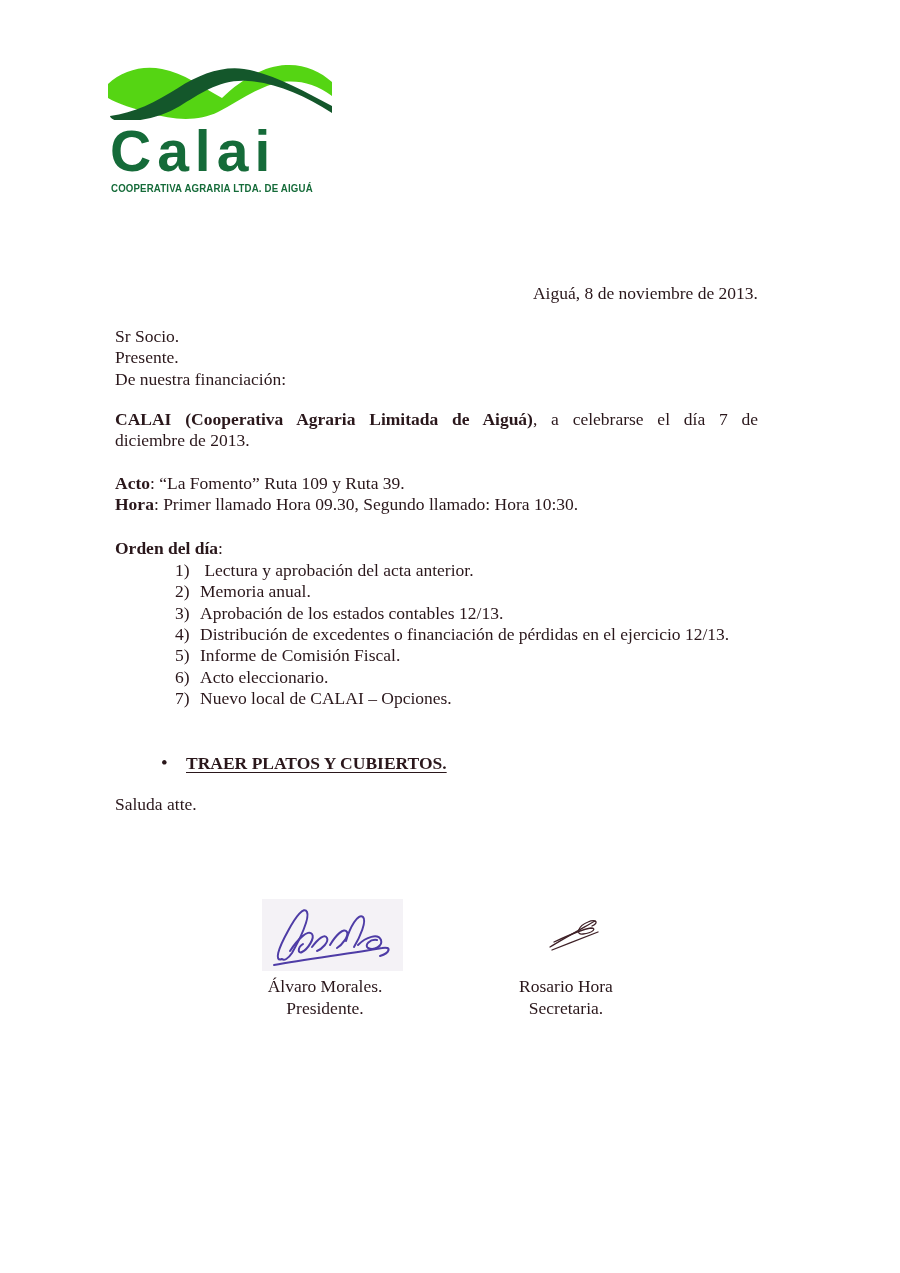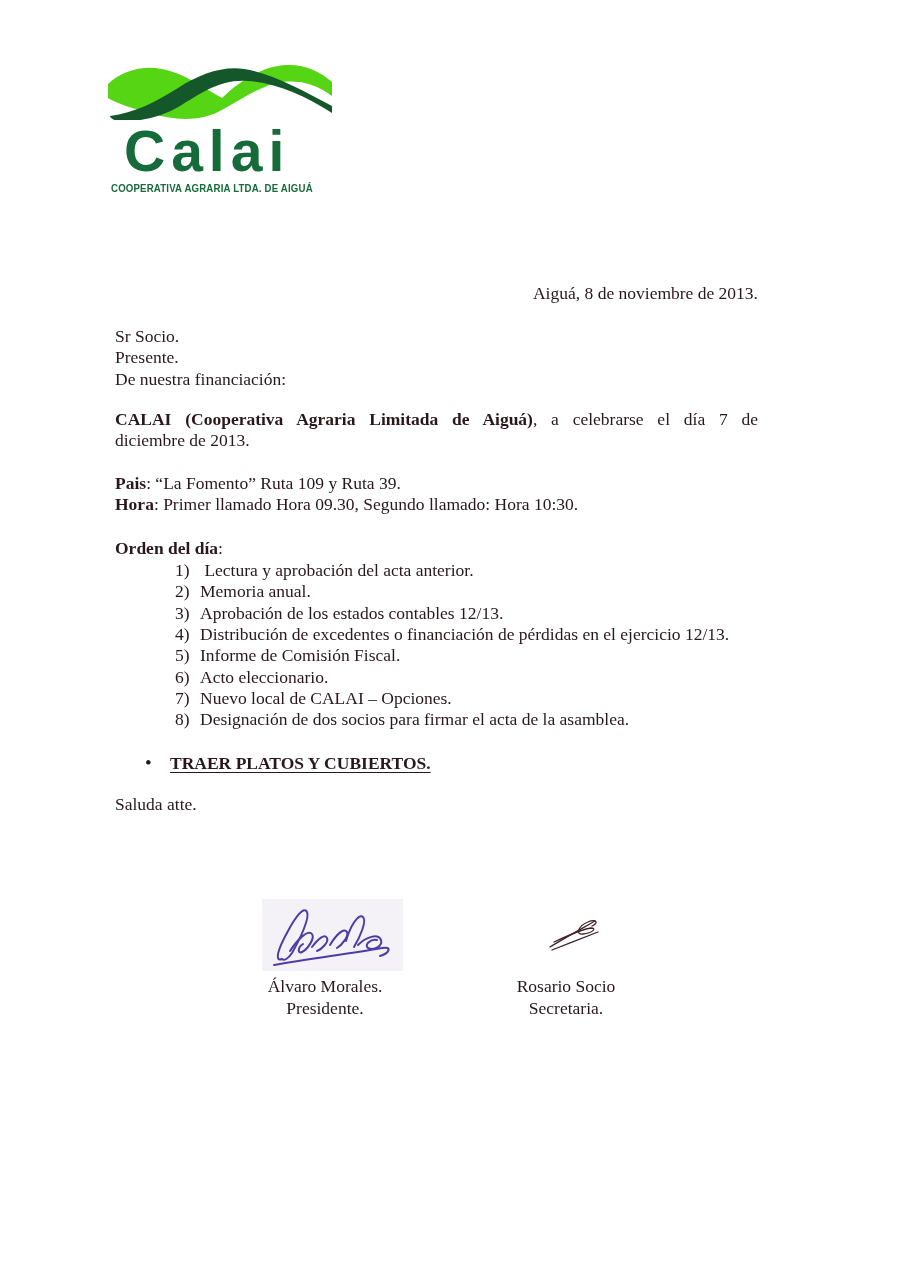--- a/index.html
+++ b/index.html
@@ -25,21 +25,21 @@
     line-height: 21.4px;
     overflow: hidden;
   }
 
   
   .logo { position: absolute; left: 108px; top: 62px; width: 230px; }
   .logo-wave { display: block; width: 224px; height: 58px; }
   .wave-light { fill: var(--logo-bright-green); }
   .wave-dark  { fill: var(--logo-dark-green); }
   .logo-brand {
-    margin-top: 3px; margin-left: 16px;
+    margin-top: 3px; margin-left: 2px;
     font-family: "Liberation Sans", sans-serif;
     font-weight: bold;
     font-size: 57px;
     line-height: 56px;
     letter-spacing: 6px;
     color: var(--logo-text-green);
   }
   .logo-subtitle {
     margin-top: 3px; margin-left: 3px;
     font-family: "Liberation Sans", sans-serif;
@@ -60,21 +60,21 @@
   .intro { top: 409px; left: 115px; width: 643px; }
   .intro .line.just { text-align: justify; text-align-last: justify; }
   .b { font-weight: bold; }
   .lugar-line { top: 473px; left: 115px; width: 643px; }
   .hora-line  { top: 494px; left: 115px; width: 643px; }
   .orden-heading { top: 538px; left: 115px; }
   .agenda-list { top: 560px; left: 143px; width: 620px; list-style: none; }
   .agenda-list li { line-height: 21.35px; margin-left: 32px; }
   .li-num { display: inline-block; width: 25px; }
   .li-text { white-space: pre-wrap; }
-  .bullet-note { top: 752px; left: 145px; }
+  .bullet-note { top: 752px; left: 161px; }
   .bullet-marker { display: inline-block; width: 25px; font-size: 19px; }
   .bullet-text { font-weight: bold; text-decoration: underline; text-underline-offset: 3px; }
   .closing { top: 794px; left: 115px; }
 
   
   .sig-left-box {
     top: 899px; left: 262px; width: 141px; height: 72px;
     background: var(--sig-box-bg);
   }
   .sig-left-box svg { display: block; width: 141px; height: 72px; }
@@ -111,39 +111,38 @@
   <div class="abs intro">
     <div class="line just">
       <span></span><span class="b">CALAI (Cooperativa Agraria Limitada de Aiguá)</span><span>, a celebrarse el día 7 de</span>
     </div>
     <div class="line">
       <span>diciembre de 2013.</span><span class="b"></span><span></span>
     </div>
   </div>
 
   <div class="abs lugar-line">
-    <span class="b">Pais</span><span>: “La Fomento” Ruta 109 y Ruta 39.</span>
+    <span class="b">Acto</span><span>: “La Fomento” Ruta 109 y Ruta 39.</span>
   </div>
   <div class="abs hora-line">
     <span class="b">Hora</span><span>: Primer llamado Hora 09.30, Segundo llamado: Hora 10:30.</span>
   </div>
 
   <div class="abs orden-heading">
     <span class="b">Orden del día</span><span>:</span>
   </div>
 
   <ol class="abs agenda-list">
     <li><span class="li-num">1)</span><span class="li-text"> Lectura y aprobación del acta anterior.</span></li>
     <li><span class="li-num">2)</span><span class="li-text">Memoria anual.</span></li>
     <li><span class="li-num">3)</span><span class="li-text">Aprobación de los estados contables 12/13.</span></li>
     <li><span class="li-num">4)</span><span class="li-text">Distribución de excedentes o financiación de pérdidas en el ejercicio 12/13.</span></li>
     <li><span class="li-num">5)</span><span class="li-text">Informe de Comisión Fiscal.</span></li>
     <li><span class="li-num">6)</span><span class="li-text">Acto eleccionario.</span></li>
     <li><span class="li-num">7)</span><span class="li-text">Nuevo local de CALAI – Opciones.</span></li>
-    <li><span class="li-num">8)</span><span class="li-text">Designación de dos socios para firmar el acta de la asamblea.</span></li>
   </ol>
 
   <div class="abs bullet-note">
     <span class="bullet-marker">•</span><span class="bullet-text">TRAER PLATOS Y CUBIERTOS.</span>
   </div>
 
   <div class="abs closing">Saluda atte.</div>
 
   <div class="abs sig-left-box">
     <svg viewBox="0 0 141 72" aria-hidden="true">
@@ -163,17 +162,17 @@
       <path d="M9,30 C22,24 38,17 46,16 C52,16 48,21 38,22 C30,23 33,14 43,10 C50,7 55,10 47,14"></path>
       <path d="M7,38 C22,32 40,25 53,20"></path>
     </svg>
   </div>
 
   <div class="abs sig-names sig-names-left">
     <div>Álvaro Morales.</div>
     <div>Presidente.</div>
   </div>
   <div class="abs sig-names sig-names-right">
-    <div>Rosario Socio</div>
+    <div>Rosario Hora</div>
     <div>Secretaria.</div>
   </div>
 
 </div>
 
 </body></html>

